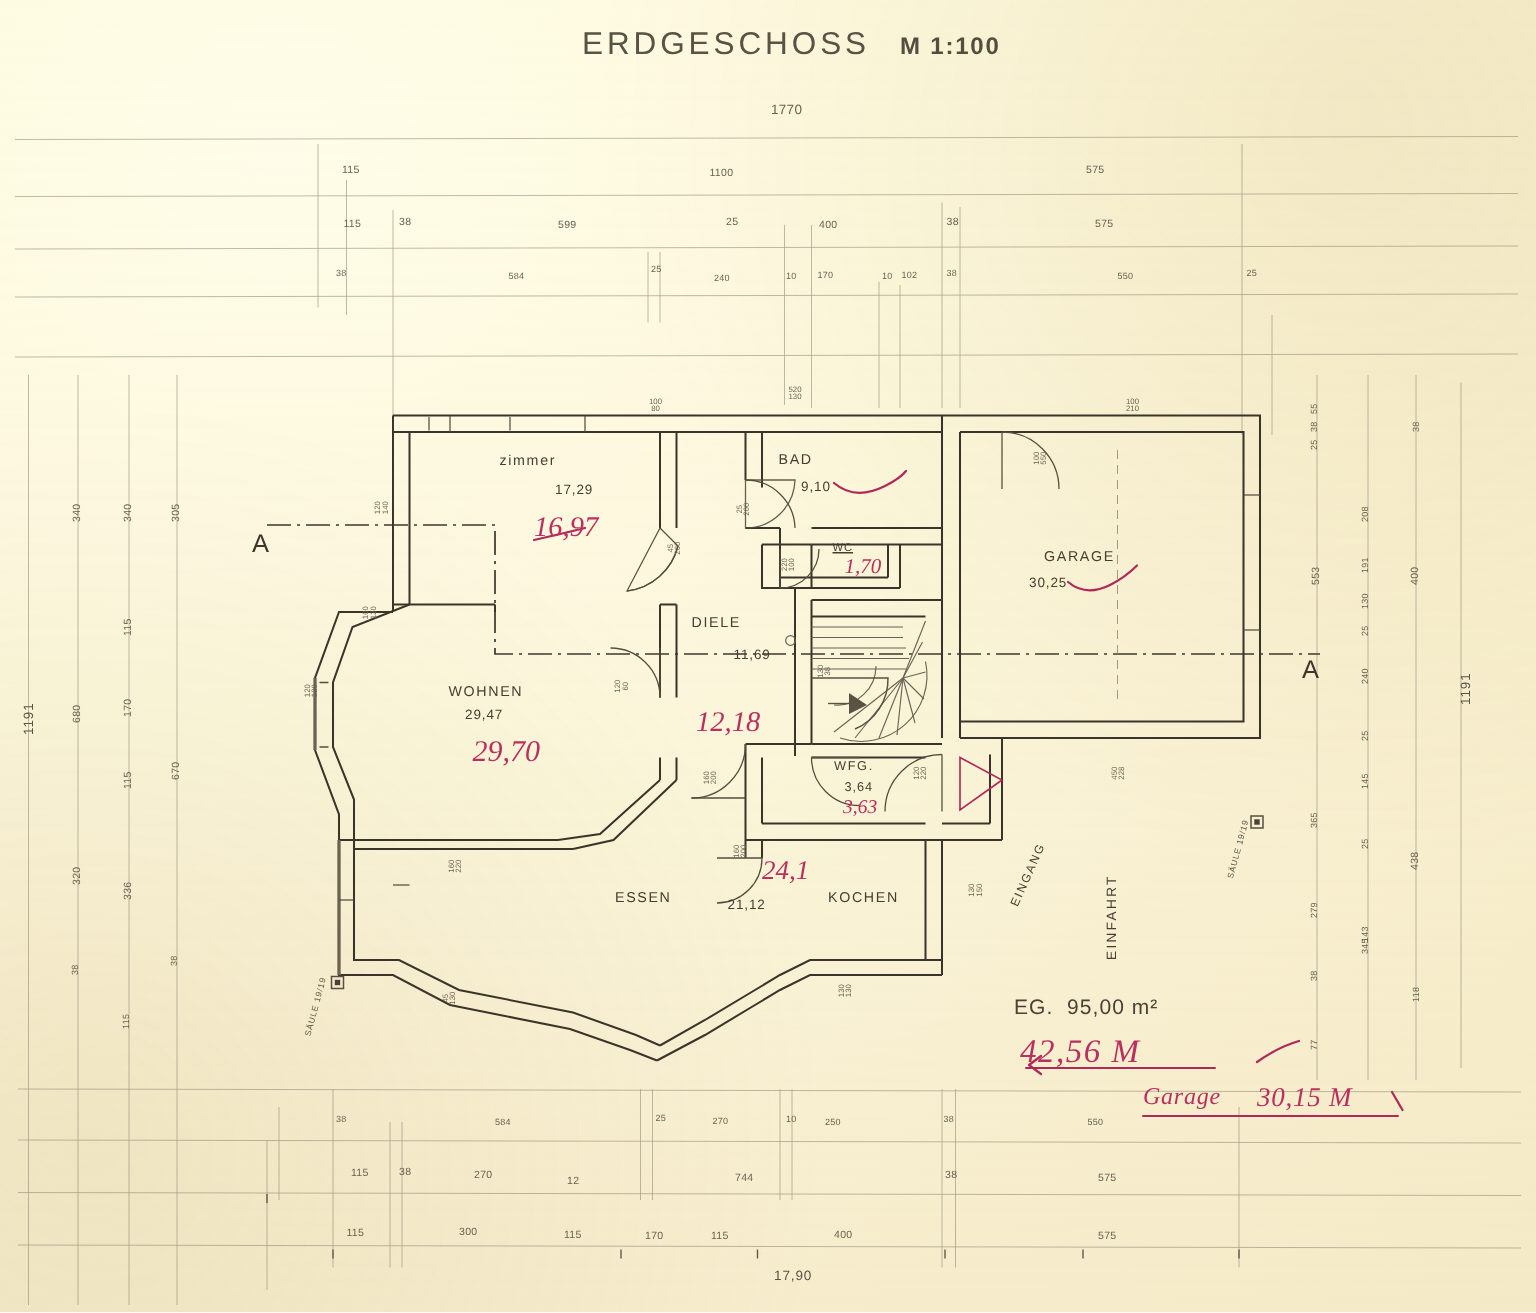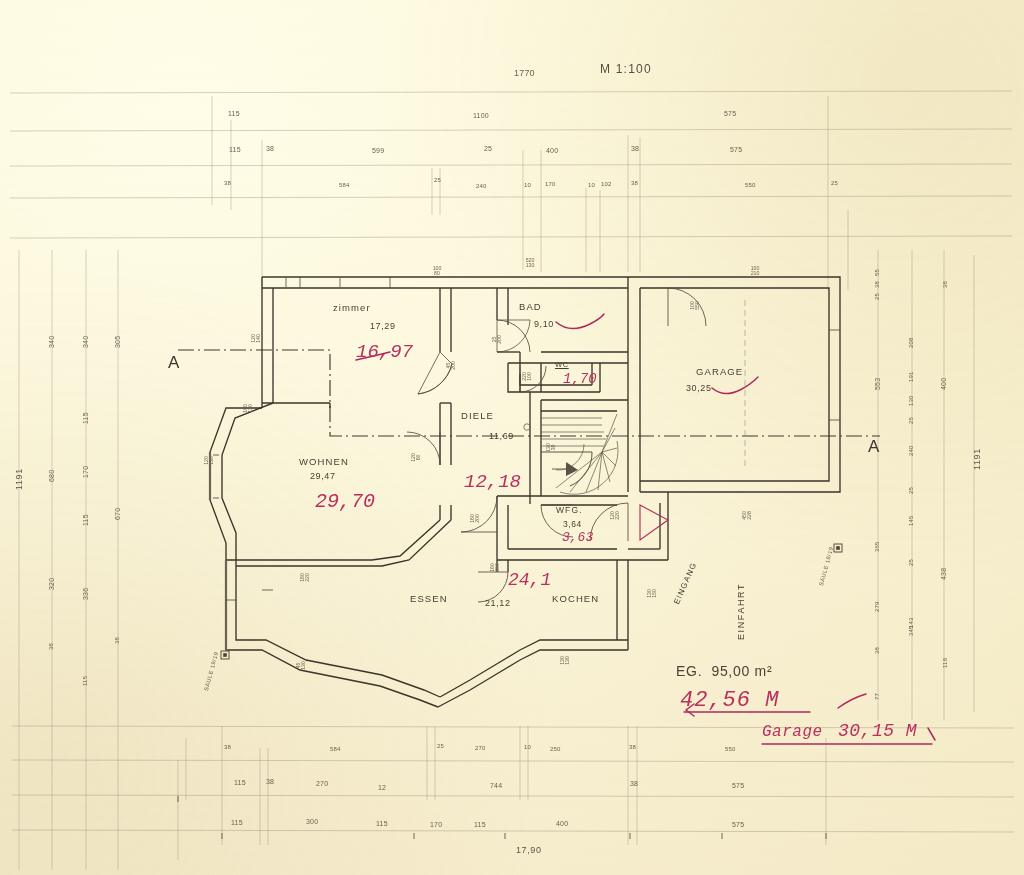--- a/index.html
+++ b/index.html
@@ -17,34 +17,35 @@
       linear-gradient(180deg, rgba(255,255,240,.5) 0%, rgba(243,234,205,.22) 100%);
     mix-blend-mode:multiply;
   }
   #plan{position:absolute;inset:0;}
   .txt{position:absolute;white-space:pre;color:#4a4236;font-family:"Liberation Sans",sans-serif;}
   .dim{font-size:7px;letter-spacing:.2px;color:#6a6152;}
   .dim.s{font-size:6px;}
   .rlabel{font-size:9.5px;letter-spacing:1.1px;color:#463e31;}
   .rarea{font-size:9px;letter-spacing:.6px;color:#463e31;}
   .title{font-size:21px;letter-spacing:2.6px;color:#5a5244;}
-  .scale{font-size:12px;letter-spacing:1.2px;color:#554d40;font-weight:normal;margin-top:39px;}
-  .hand{font-family:Liberation Mono, monospace;color:#bb2f5e;font-style:italic;}
+  .scale{font-size:16px;letter-spacing:1.2px;color:#554d40;font-weight:bold;}
+  .hand{font-family:Liberation Serif, serif;color:#bb2f5e;font-style:italic;}
   .amark{font-size:17px;letter-spacing:1px;color:#3d362c;font-family:"Liberation Sans",sans-serif;}
   .vt{position:absolute;white-space:pre;transform-origin:0 0;}
   .totnum{font-size:9px;letter-spacing:.6px;color:#5b5344;}
   .egtxt{font-size:14px;letter-spacing:.7px;color:#4a4236;}
   .dw{position:absolute;font-size:5.2px;color:#6d6454;line-height:1.05;white-space:pre;text-align:center;}
   .dw.v{transform-origin:50% 50%;transform:rotate(-90deg);}
 </style>
 </head>
 <body>
 
 <div id="sheet">
 
+  <div class="txt title" style="left:388px;top:18px;">ERDGESCHOSS</div>
   <div class="txt scale" style="left:600px;top:23px;">M 1:100</div>
 
   <svg id="plan" viewBox="0 0 1024 875">
     <defs>
       <g id="colsym">
         <rect x="-4" y="-4" width="8" height="8" fill="none" stroke="#574f41" stroke-width="1"></rect>
         <rect x="-1.8" y="-1.8" width="3.6" height="3.6" fill="#4a4236"></rect>
       </g>
     </defs>
 

